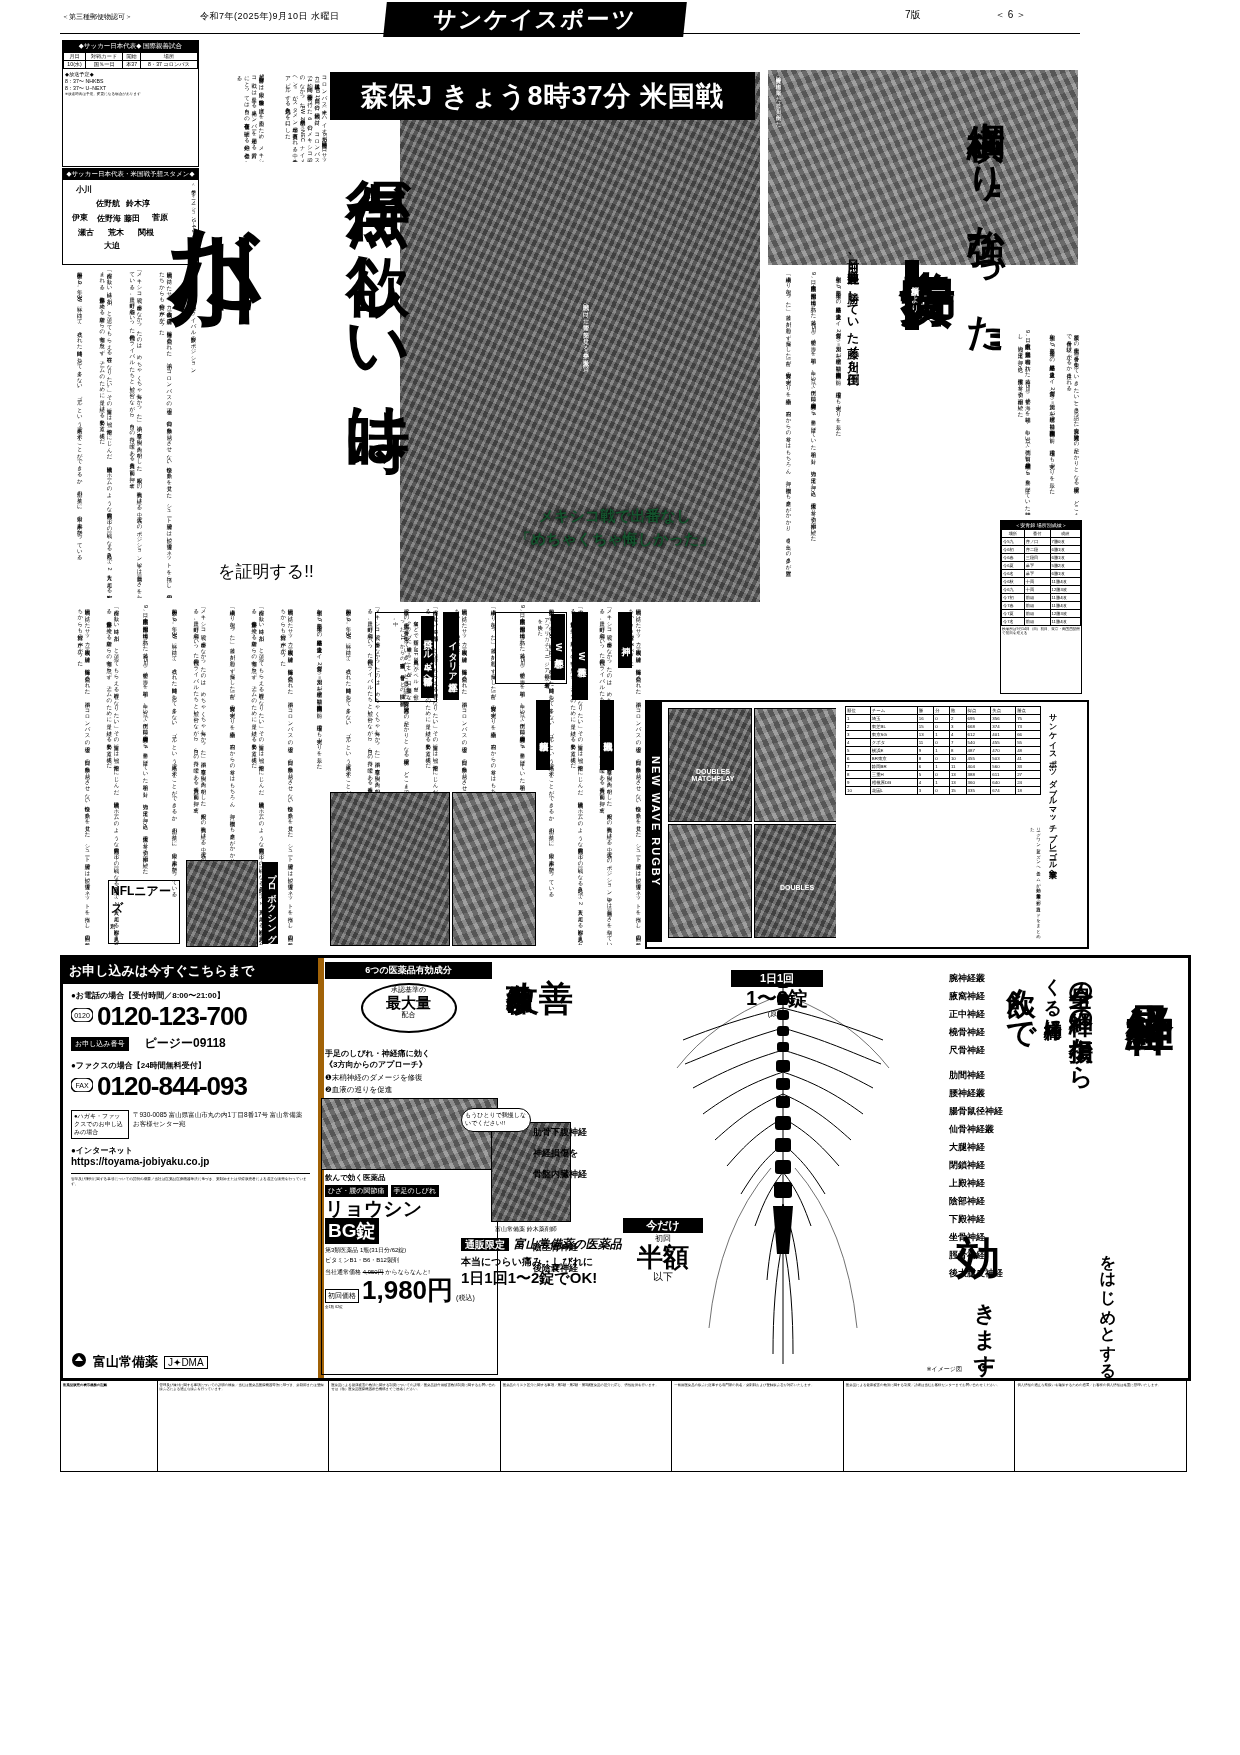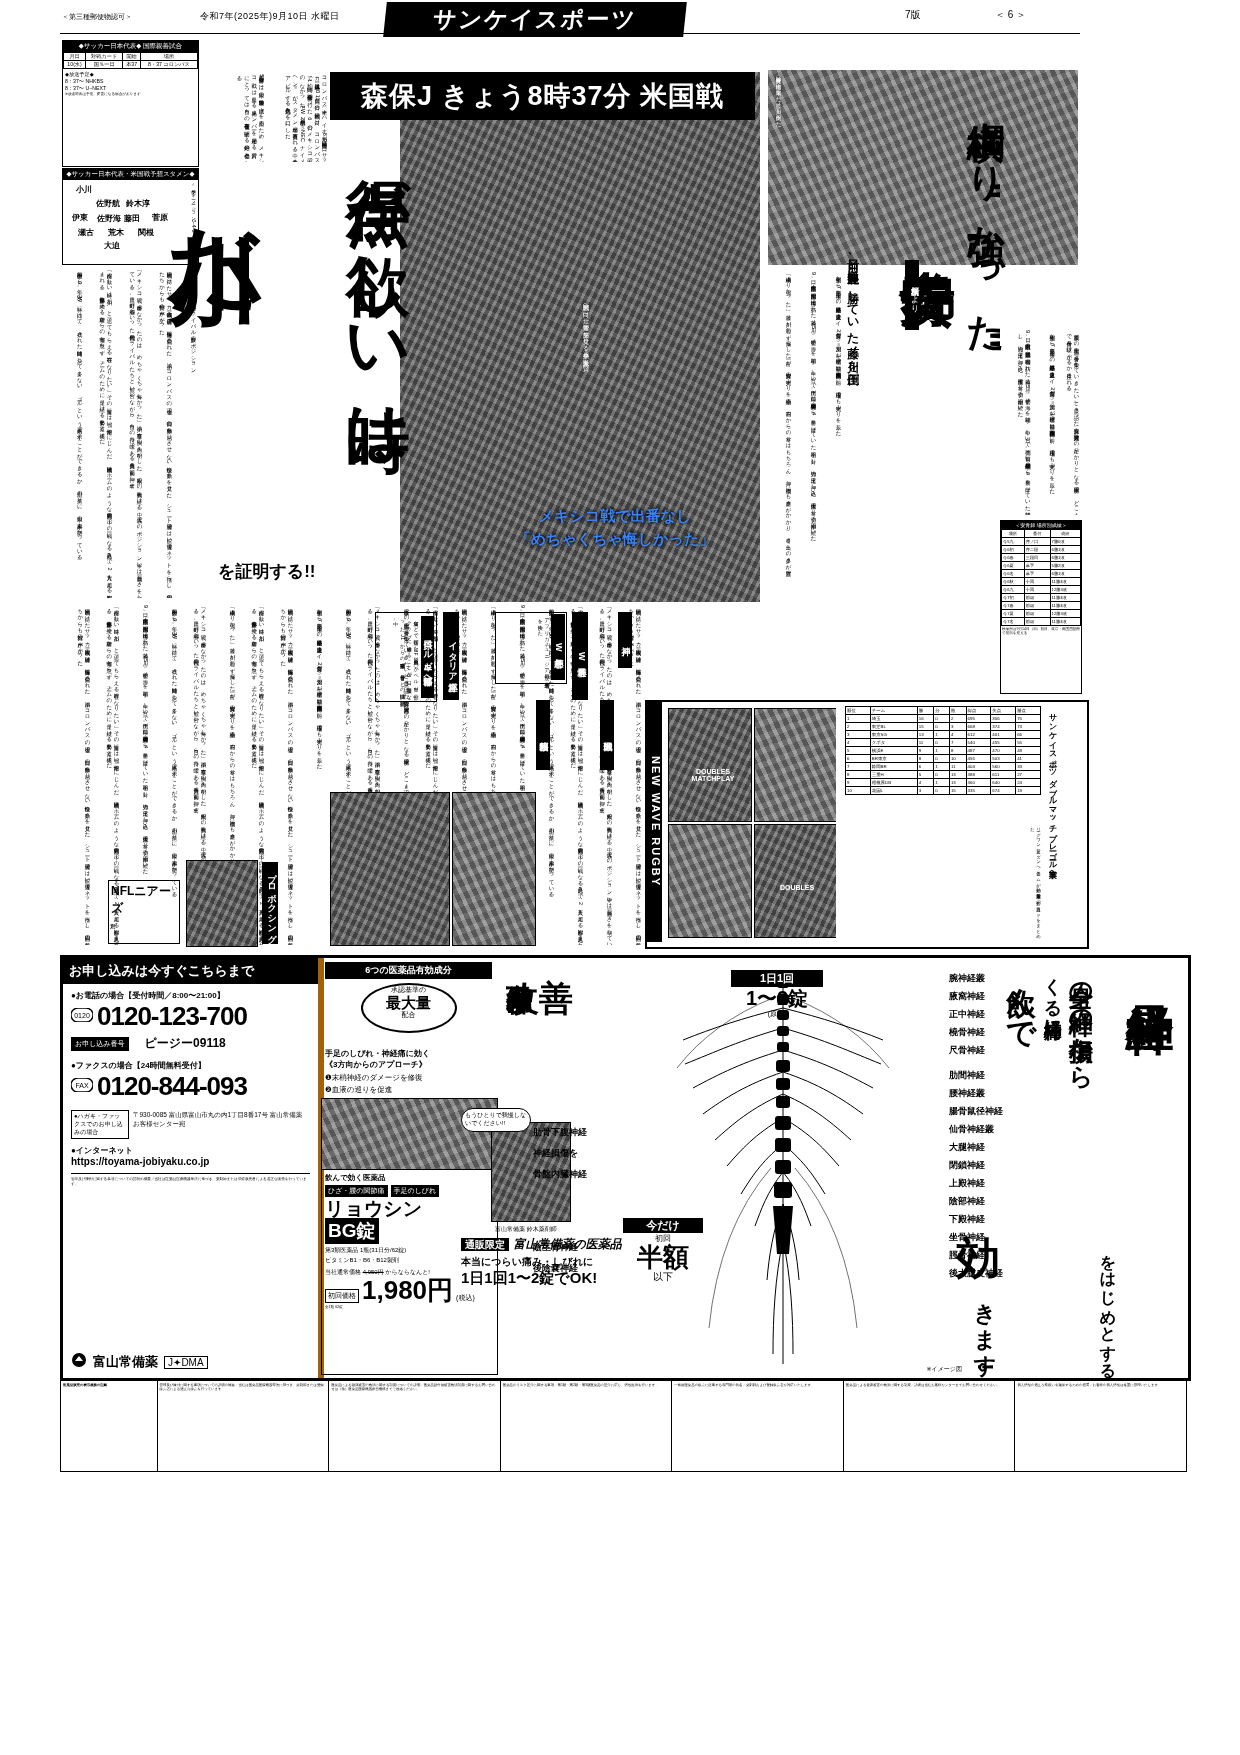--- a/index.html
+++ b/index.html
@@ -42,21 +42,21 @@
      display:block;text-align:center;line-height:28px;}
 
   
   .hl-bar{position:absolute;left:330px;top:72px;width:425px;height:48px;background:#000;color:#fff;}
   .hl-bar span{display:block;text-align:center;font-size:27px;font-weight:bold;line-height:48px;letter-spacing:1px;}
   .hl-main{position:absolute;left:345px;top:128px;width:110px;height:470px;}
   .hl-main .t{writing-mode:vertical-rl;font-size:64px;font-weight:bold;line-height:1.02;letter-spacing:2px;}
   .hl-sub{position:absolute;left:170px;top:160px;width:175px;height:450px;}
   .hl-sub .t{writing-mode:vertical-rl;font-size:92px;font-weight:bold;line-height:.98;}
 
-  .kicker{position:absolute;left:470px;top:505px;width:290px;text-align:center;color:#3b82f6;font-size:15px;
+  .kicker{position:absolute;left:470px;top:505px;width:290px;text-align:center;color:#14532d;font-size:15px;
      font-weight:bold;text-shadow:0 0 3px #000,0 0 6px #000;line-height:1.5;}
 
   
   .photo-main{position:absolute;left:400px;top:72px;width:360px;height:530px;}
   .photo-cap{position:absolute;left:520px;top:300px;width:70px;font-size:6px;writing-mode:vertical-rl;
      color:#fff;line-height:1.45;text-shadow:0 0 2px #000;}
 
   
   .sumo-photo{position:absolute;left:768px;top:70px;width:310px;height:195px;}
   .sumo-cap{position:absolute;left:772px;top:73px;width:10px;height:190px;font-size:5.5px;
@@ -181,21 +181,21 @@
   </div>
 
   <div class="photo-cap">米国戦へ向けた練習で笑顔を見せる小川（中央）＝ 撮影・高木　賢</div>
 
   <div class="hl-main">
     <div class="t">得点が欲しい時は</div>
   </div>
   <div class="hl-sub">
     <div class="t">小川だ</div>
   </div>
-  <div style="position:absolute;left:218px;top:560px;width:130px;font-size:17px;font-weight:bold;">を証明する!!</div>
+  <div style="position:absolute;left:218px;top:560px;width:130px;font-size:17px;font-weight:normal;">を証明する!!</div>
 
   <div class="kicker">
     <div>メキシコ戦で出番なし</div>
     <div>「めちゃくちゃ悔しかった」</div>
   </div>
 
   <div class="sumo-photo ph2"></div>
   <div class="sumo-cap">安青錦（左）は出稽古に来場した藤ノ川を圧倒した</div>
 
   <div class="sumo-hl">

